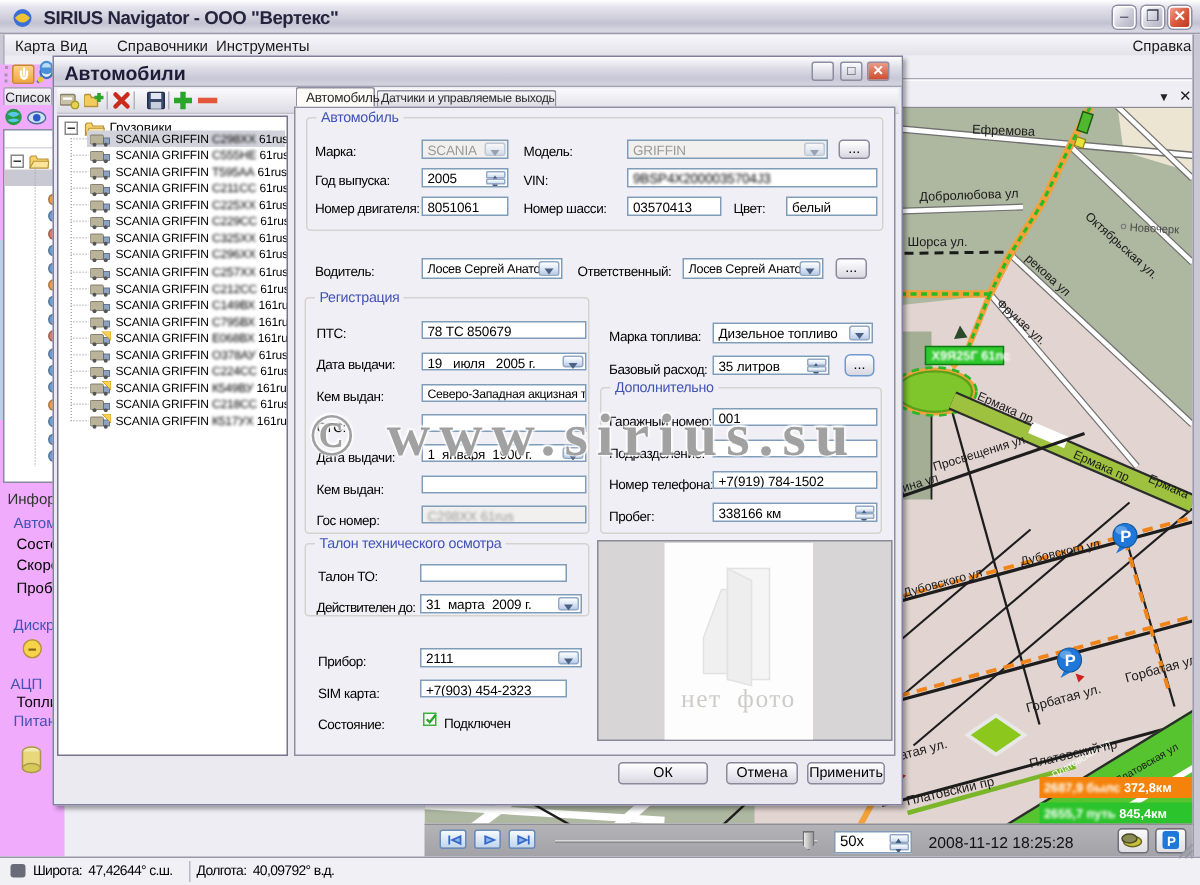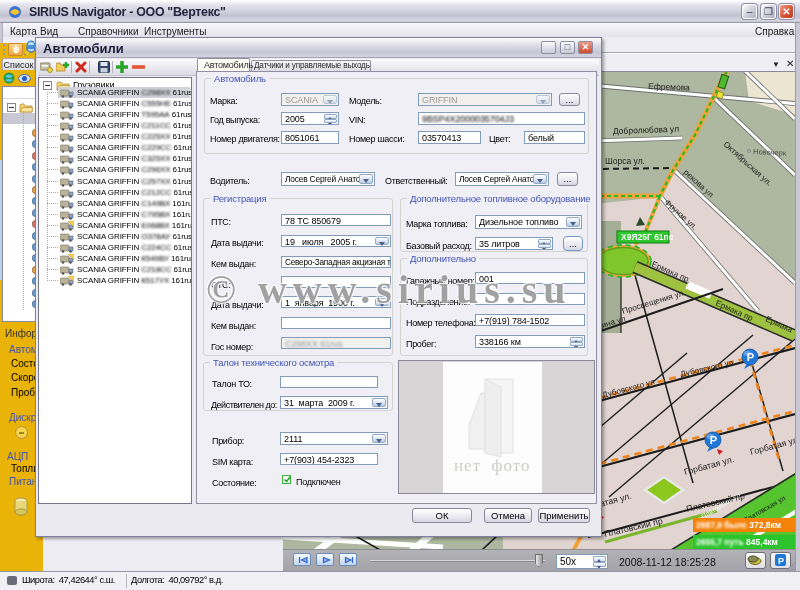--- a/index.html
+++ b/index.html
@@ -206,21 +206,21 @@
   <span class="abs" style="left:0;top:15px;width:193px;height:1px;background:#a8a7b5"></span>
   <span class="abs" style="left:0;top:16px;width:193px;height:1px;background:#fdfdfe"></span>
   <span class="abs" style="left:170px;top:23px;font-size:8px;color:#222">▼</span>
   <span class="abs" style="left:184px;top:21px;font-size:10px;color:#222">✕</span>
 </div>
 
 <div class="abs" style="left:795px;top:23px;width:5px;height:548px;background:#c9c8d4;border-left:1px solid #9b9aa9;"></div>
 
 <div class="abs" style="left:0;top:23px;width:3px;height:548px;background:#c9c8d4;border-right:1px solid #b0afbe;"></div>
 
-<div id="leftpanel" class="abs" style="left:0;top:43px;width:43px;height:528px;background:#eab308;">
+<div id="leftpanel" class="abs" style="left:0;top:43px;width:43px;height:528px;background:#f0abfc;">
 
   <div class="abs" style="left:3px;top:1px;width:2px;height:11px;border-left:2px dotted #9a99a8"></div>
   <div class="abs" style="left:8px;top:0px;width:15px;height:13px;background:linear-gradient(#fbd38a,#f0a73c);border:1px solid #c98a2e;border-radius:2px"></div>
   <svg class="abs" style="left:11px;top:1px" width="10" height="11">
       <path d="M5 1 L5 7 M3 3 L3 7 M7 3 L7 7 M3 7 q2 3 4 0" stroke="#fff" stroke-width="1.6" fill="none"></path>
     </svg>
   <svg class="abs" style="left:24px;top:0px" width="12" height="13">
       <circle cx="7" cy="5" r="4" fill="#ddeefa" stroke="#3a6fc0" stroke-width="1.5"></circle>
       <line x1="4" y1="8" x2="1" y2="12" stroke="#3a6fc0" stroke-width="2"></line>
       <circle cx="3" cy="10" r="2" fill="#e8c83a"></circle>
@@ -579,23 +579,20 @@
     <div class="fld" style="left:84px;top:185px;width:110px;height:12px;font-size:8.2px;letter-spacing:-0.2px">Северо-Западная акцизная т</div>
     <div class="lbl" style="left:14px;top:209px">СТС:</div>
     <div class="fld" style="left:84px;top:205px;width:110px;height:12px"></div>
     <div class="lbl" style="left:14px;top:229px">Дата выдачи:</div>
     <div class="fld" style="left:84px;top:225px;width:110px;height:12px">1&nbsp;&nbsp;января&nbsp;&nbsp;1900 г.<span class="combo-a"></span></div>
     <div class="lbl" style="left:14px;top:250px">Кем выдан:</div>
     <div class="fld" style="left:84px;top:246px;width:110px;height:12px"></div>
     <div class="lbl" style="left:14px;top:271px">Гос номер:</div>
     <div class="fld dis" style="left:84px;top:266px;width:110px;height:12px"><span class="blur">С298ХХ 61rus</span></div>
 
-    <div class="grp" style="left:203px;top:127px;width:188px;height:54px">
-        <b>Дополнительное топливное оборудование</b>
-      </div>
     <div class="lbl" style="left:209px;top:148px">Марка топлива:</div>
     <div class="fld" style="left:278px;top:144px;width:107px;height:14px">Дизельное топливо<span class="combo-a"></span></div>
     <div class="lbl" style="left:209px;top:170px">Базовый расход:</div>
     <div class="fld" style="left:278px;top:166px;width:78px;height:13px">35 литров<span class="spin">
           <i class="up"></i>
           <i class="dn"></i>
         </span></div>
     <div class="btn" style="left:366px;top:165px;width:20px;height:15px;line-height:13px;border-color:#6f99d0;border-radius:4px">...</div>
 
     <div class="grp" style="left:203px;top:187px;width:188px;height:98px">

